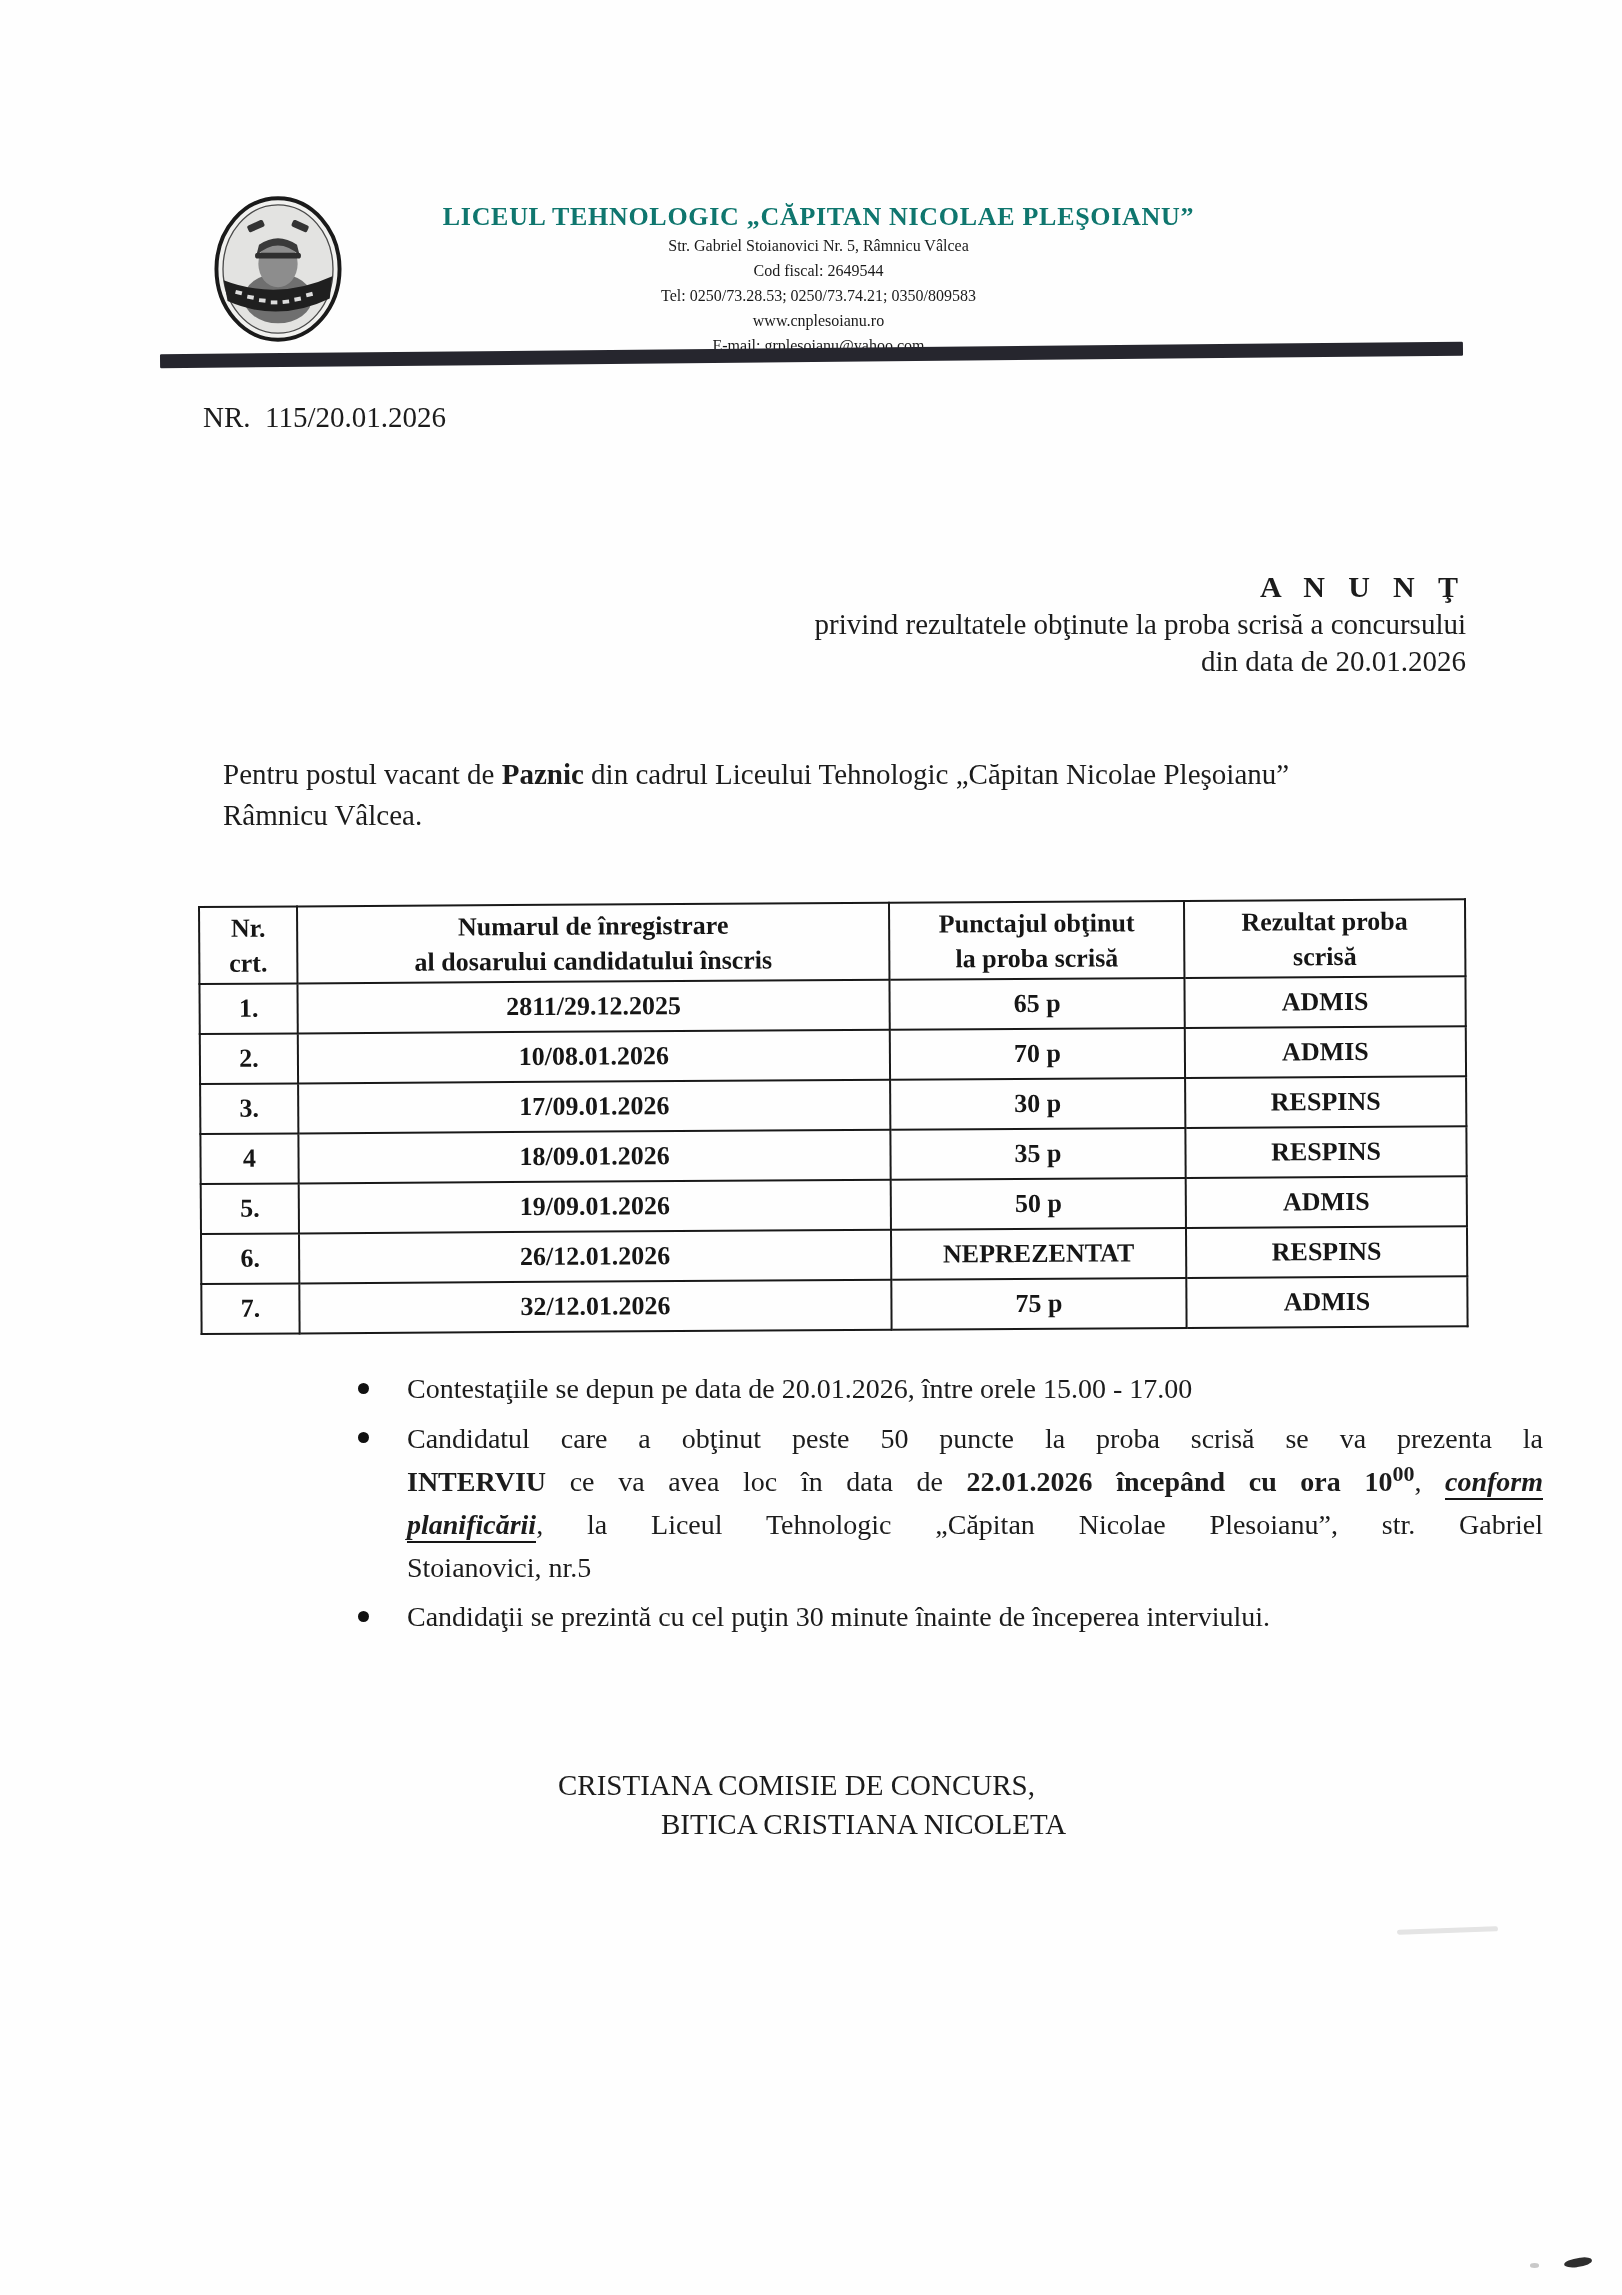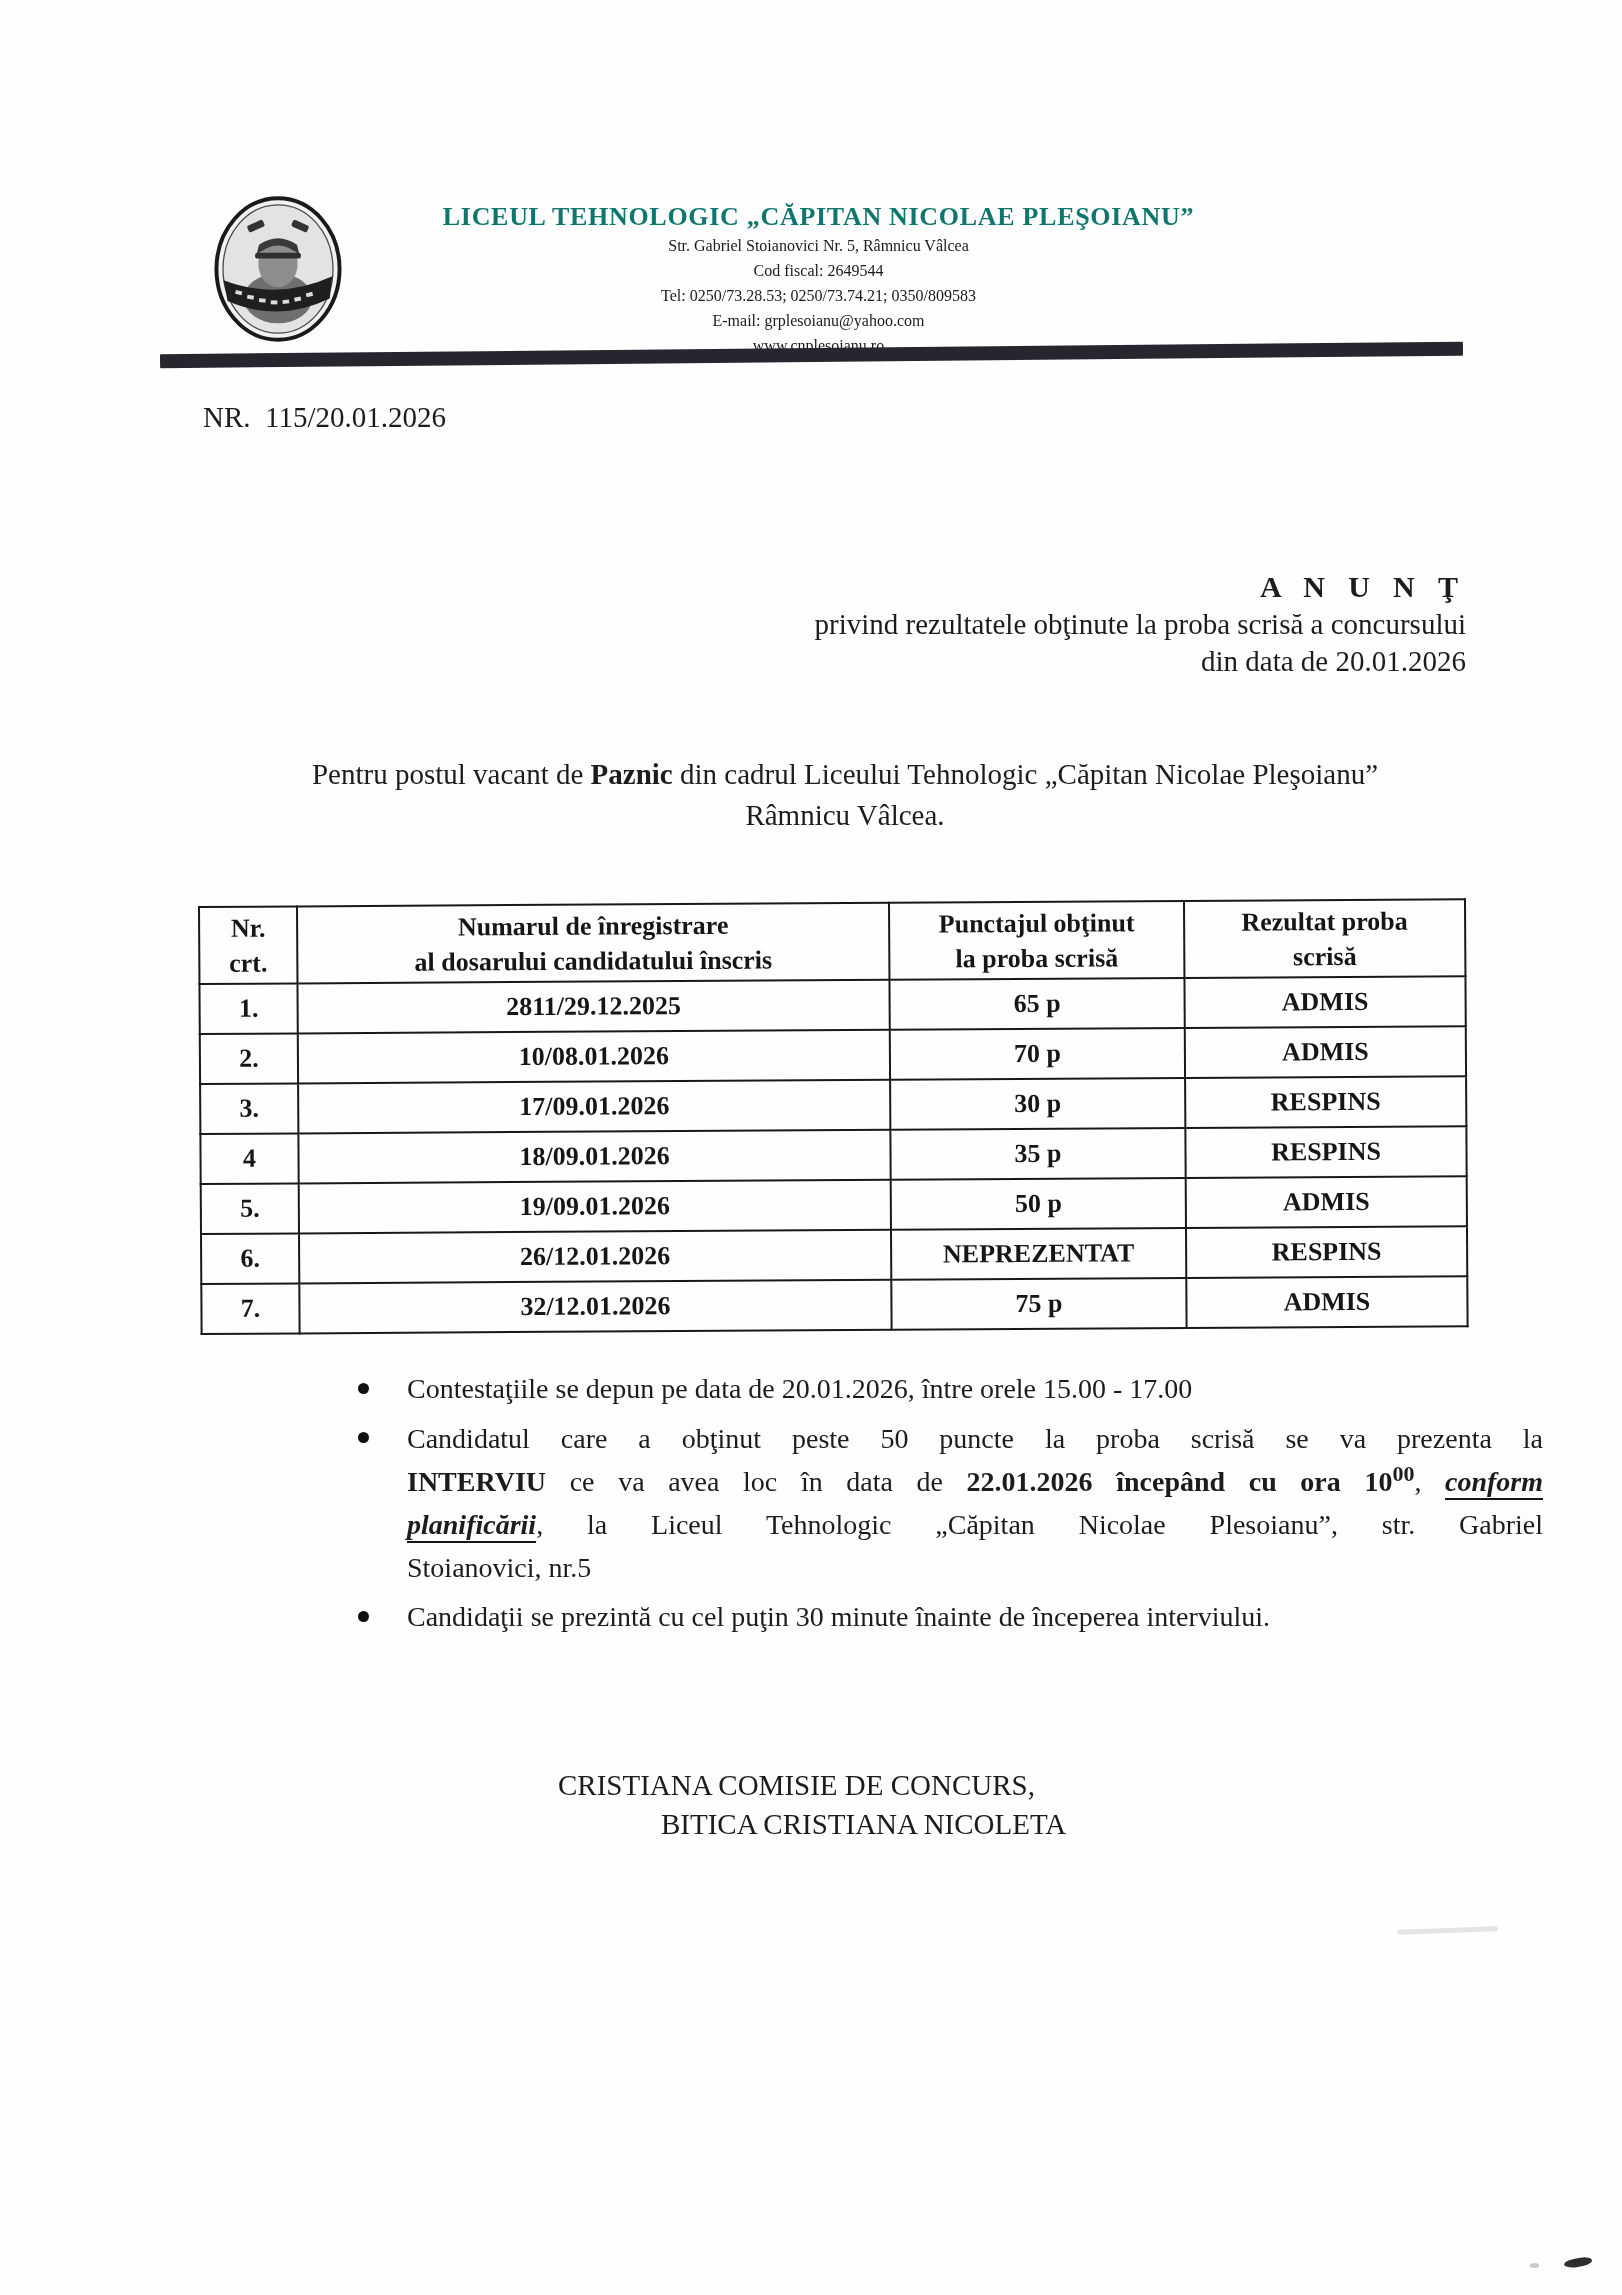--- a/index.html
+++ b/index.html
@@ -81,21 +81,20 @@
     font-size: 29px;
     line-height: 37px;
   }
 
   
   .intro {
     position: absolute;
     left: 223px;
     top: 754px;
     width: 1244px;
-    text-align: center;
     font-size: 29px;
     line-height: 41px;
   }
   .intro b { font-weight: bold; }
 
   
   .results-table {
     position: absolute;
     left: 198px;
     top: 906px;
@@ -238,22 +237,22 @@
         <rect x="142" y="149" width="10" height="6" transform="rotate(-14 147 152)"></rect>
       </g>
     </svg>
   </div>
 
   <div class="header-text">
     <div class="school-name">LICEUL TEHNOLOGIC „CĂPITAN NICOLAE PLEŞOIANU”</div>
     <div class="header-line">Str. Gabriel Stoianovici Nr. 5, Râmnicu Vâlcea</div>
     <div class="header-line">Cod fiscal: 2649544</div>
     <div class="header-line">Tel: 0250/73.28.53; 0250/73.74.21; 0350/809583</div>
+    <div class="header-line">www.cnplesoianu.ro</div>
     <div class="header-line">E-mail: grplesoianu@yahoo.com</div>
-    <div class="header-line">www.cnplesoianu.ro</div>
   </div>
 
   <div class="header-bar"></div>
 
   <div class="nr-line">NR.  115/20.01.2026</div>
 
   <div class="title-block">
     <div class="title-heading">A N U N Ţ</div>
     <div class="title-sub">privind rezultatele obţinute la proba scrisă a concursului</div>
     <div class="title-sub">din data de 20.01.2026</div>

